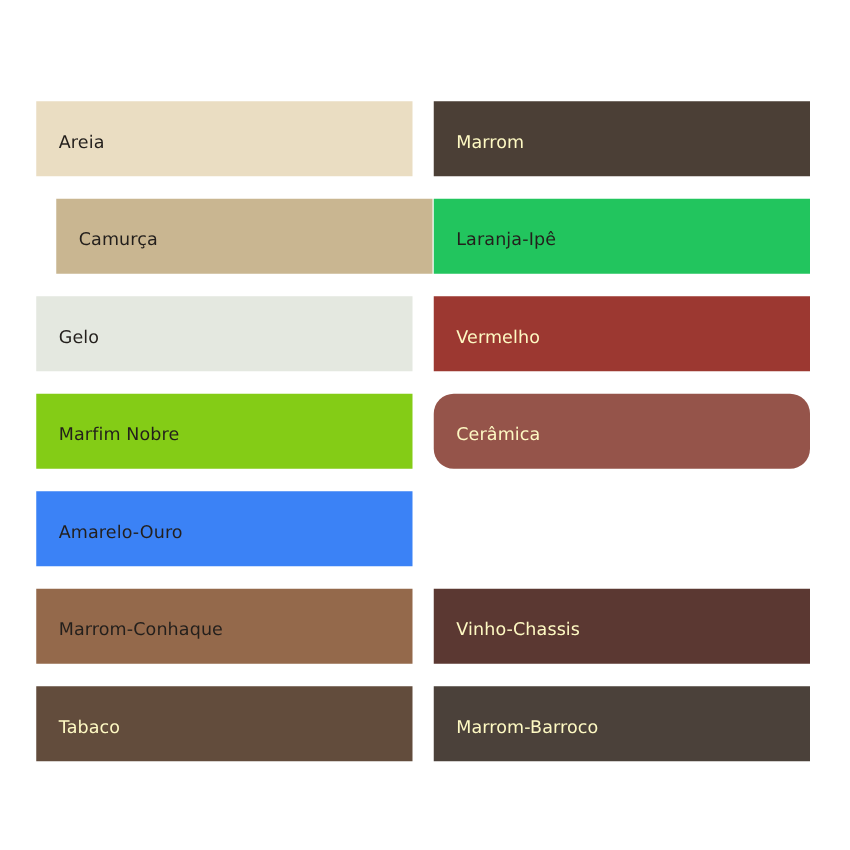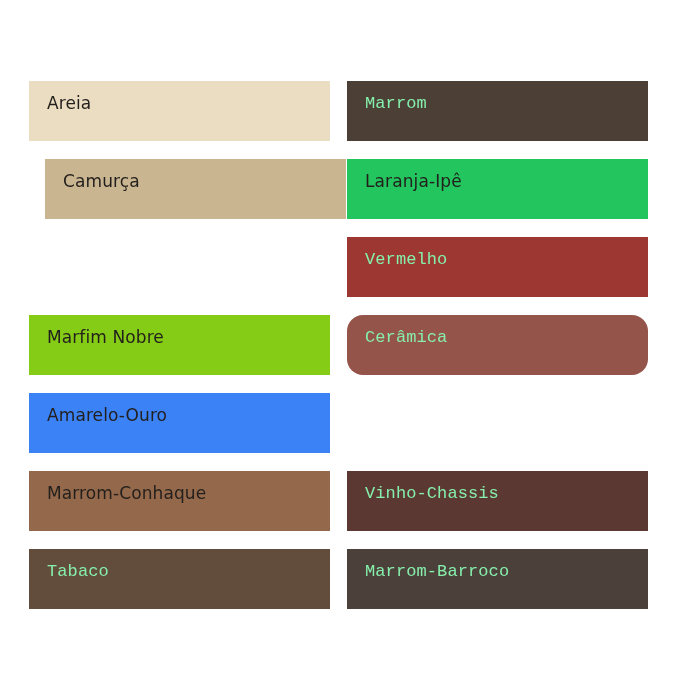--- a/index.html
+++ b/index.html
@@ -31,45 +31,48 @@
     position: relative;
     width: 100%;
     height: 100%;
     box-sizing: border-box;
     overflow: hidden;
   }
 
   .swatch-label {
     position: absolute;
     left: 18px;
-    top: 14px;
-    font-size: 17px;
+    top: 26px;
+    font-size: 14px;
     line-height: 1;
     letter-spacing: 0.1px;
     white-space: nowrap;
   }
 
   .label-dark  { color: #231f1c; }
-  .label-light { color: #86efac; font-family: Liberation Mono, monospace; }
+  .label-light { color: #fef9c3; }
 </style>
 </head>
 <body>
 
 <div id="palette-board">
     <div class="swatch" style="background-color: rgb(234, 221, 194); grid-area: 1 / 1;">
       <span class="swatch-label label-dark">Areia</span>
     </div>
     <div class="swatch" style="background-color: rgb(75, 63, 54); grid-area: 1 / 2;">
       <span class="swatch-label label-light">Marrom</span>
     </div>
     <div class="swatch" style="background-color: rgb(201, 182, 145); grid-area: 2 / 1; margin-left: 16px;">
       <span class="swatch-label label-dark">Camurça</span>
     </div>
     <div class="swatch" style="background-color: #22c55e; grid-area: 2 / 2;">
       <span class="swatch-label label-dark">Laranja-Ipê</span>
+    </div>
+    <div class="swatch" style="background-color: rgb(228, 232, 224); grid-area: 3 / 1;">
+      <span class="swatch-label label-dark">Gelo</span>
     </div>
     <div class="swatch" style="background-color: rgb(156, 56, 49); grid-area: 3 / 2;">
       <span class="swatch-label label-light">Vermelho</span>
     </div>
     <div class="swatch" style="background-color: #84cc16; grid-area: 4 / 1;">
       <span class="swatch-label label-dark">Marfim Nobre</span>
     </div>
     <div class="swatch" style="background-color: rgb(149, 84, 74); grid-area: 4 / 2; border-radius: 16px;">
       <span class="swatch-label label-light">Cerâmica</span>
     </div>

